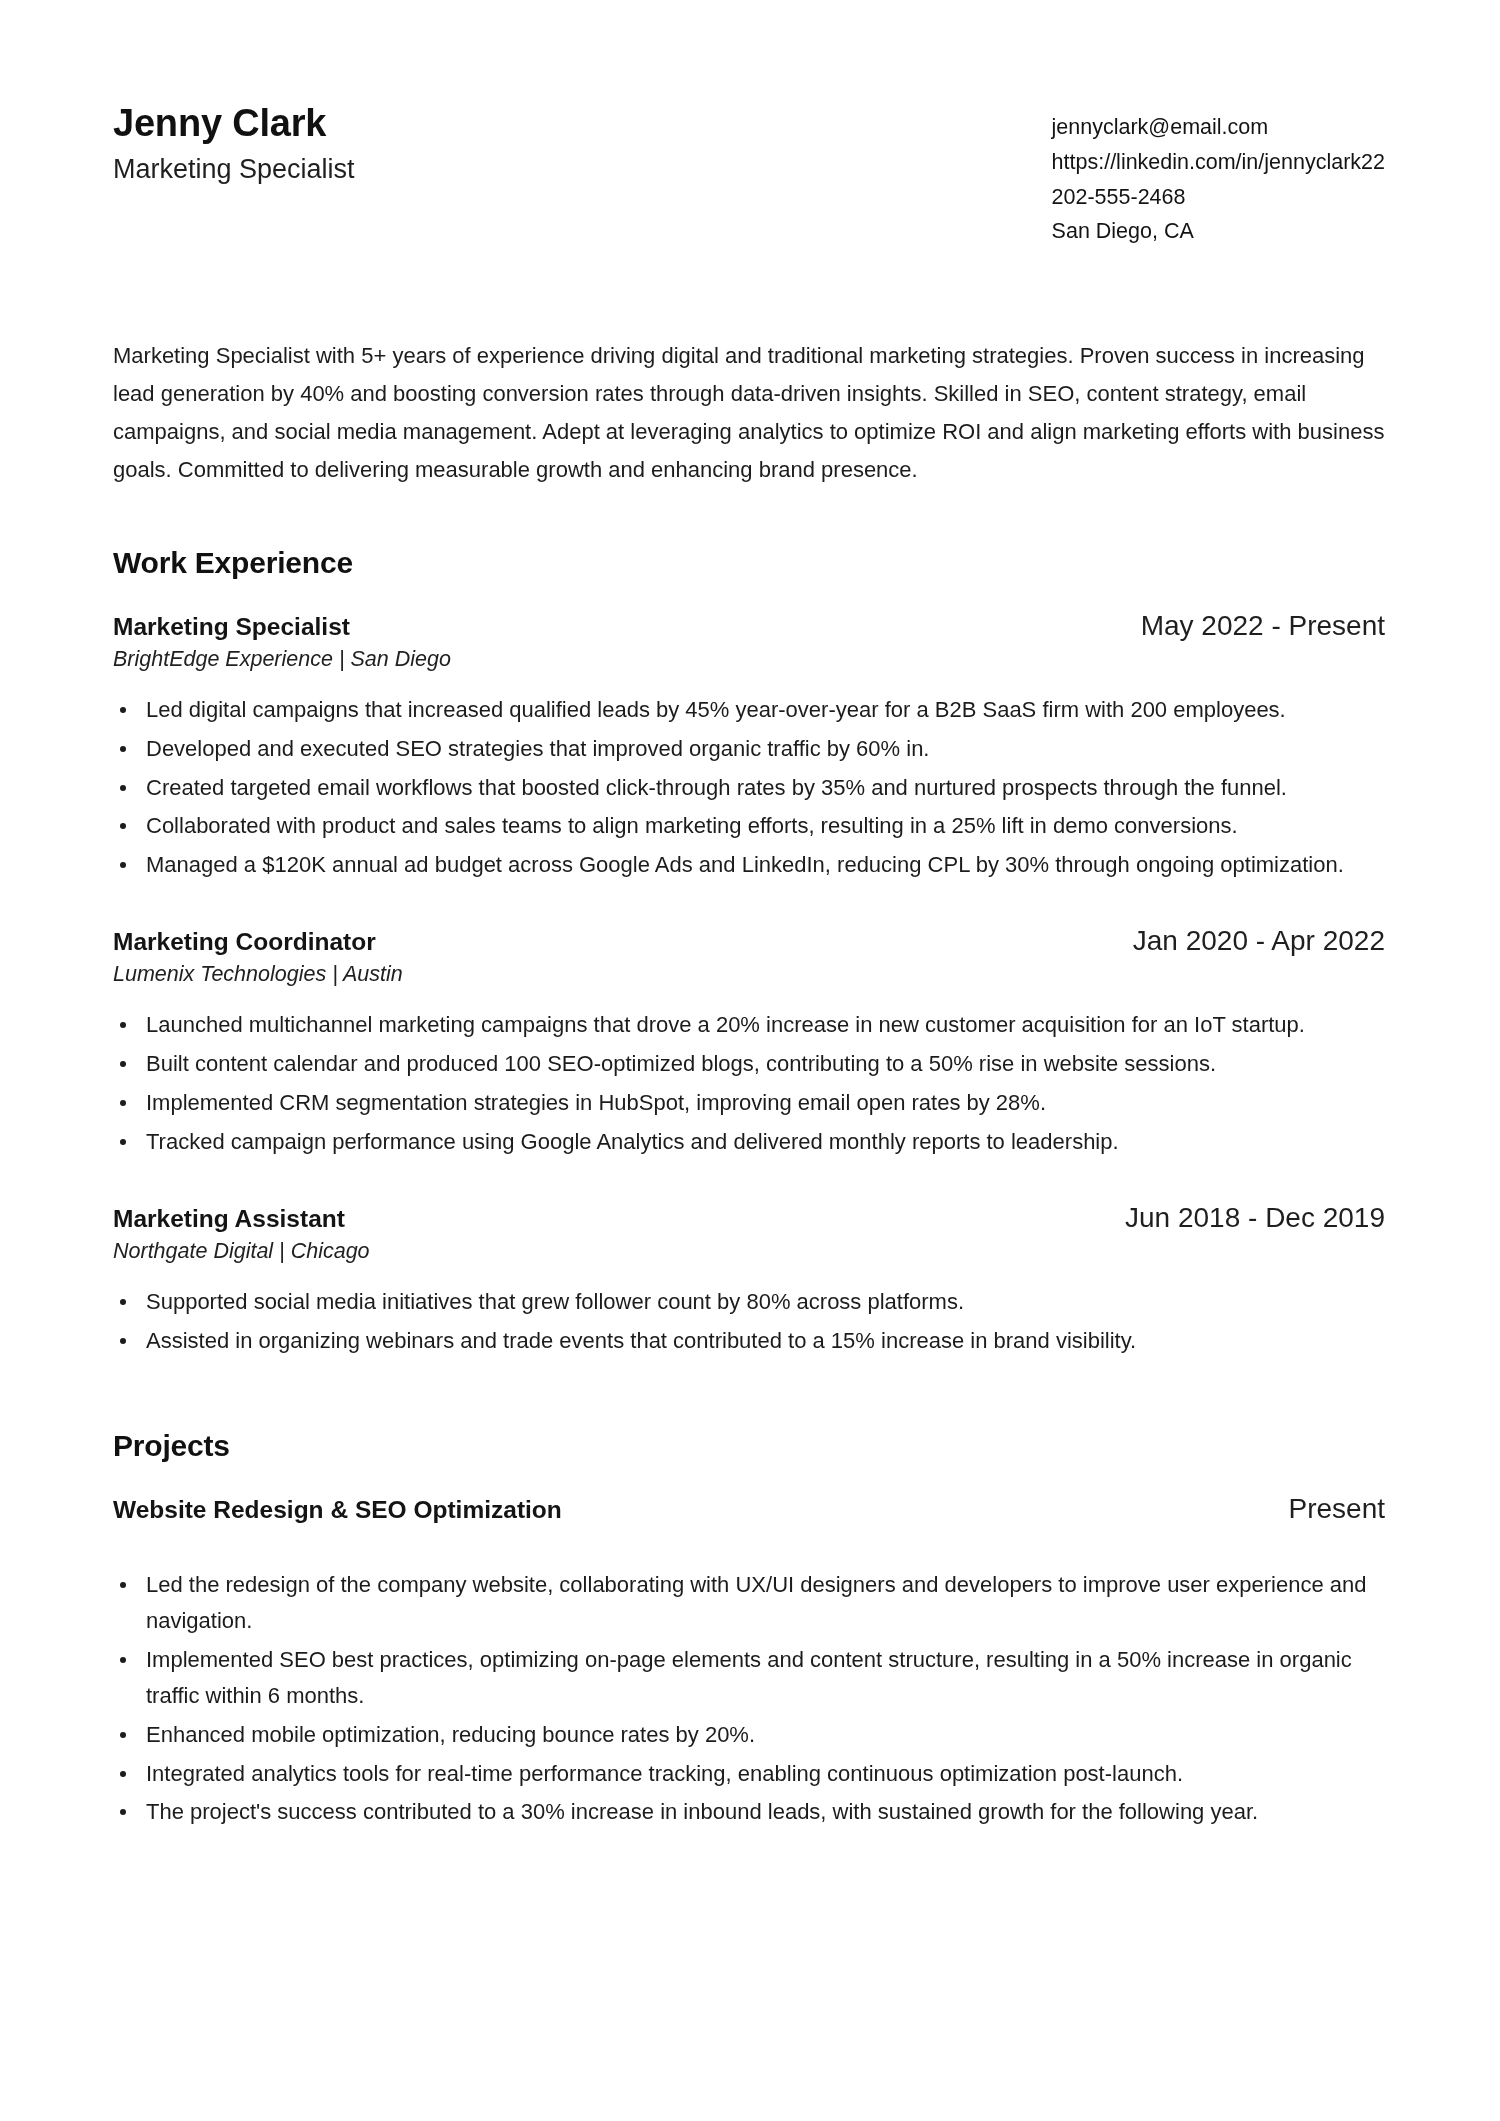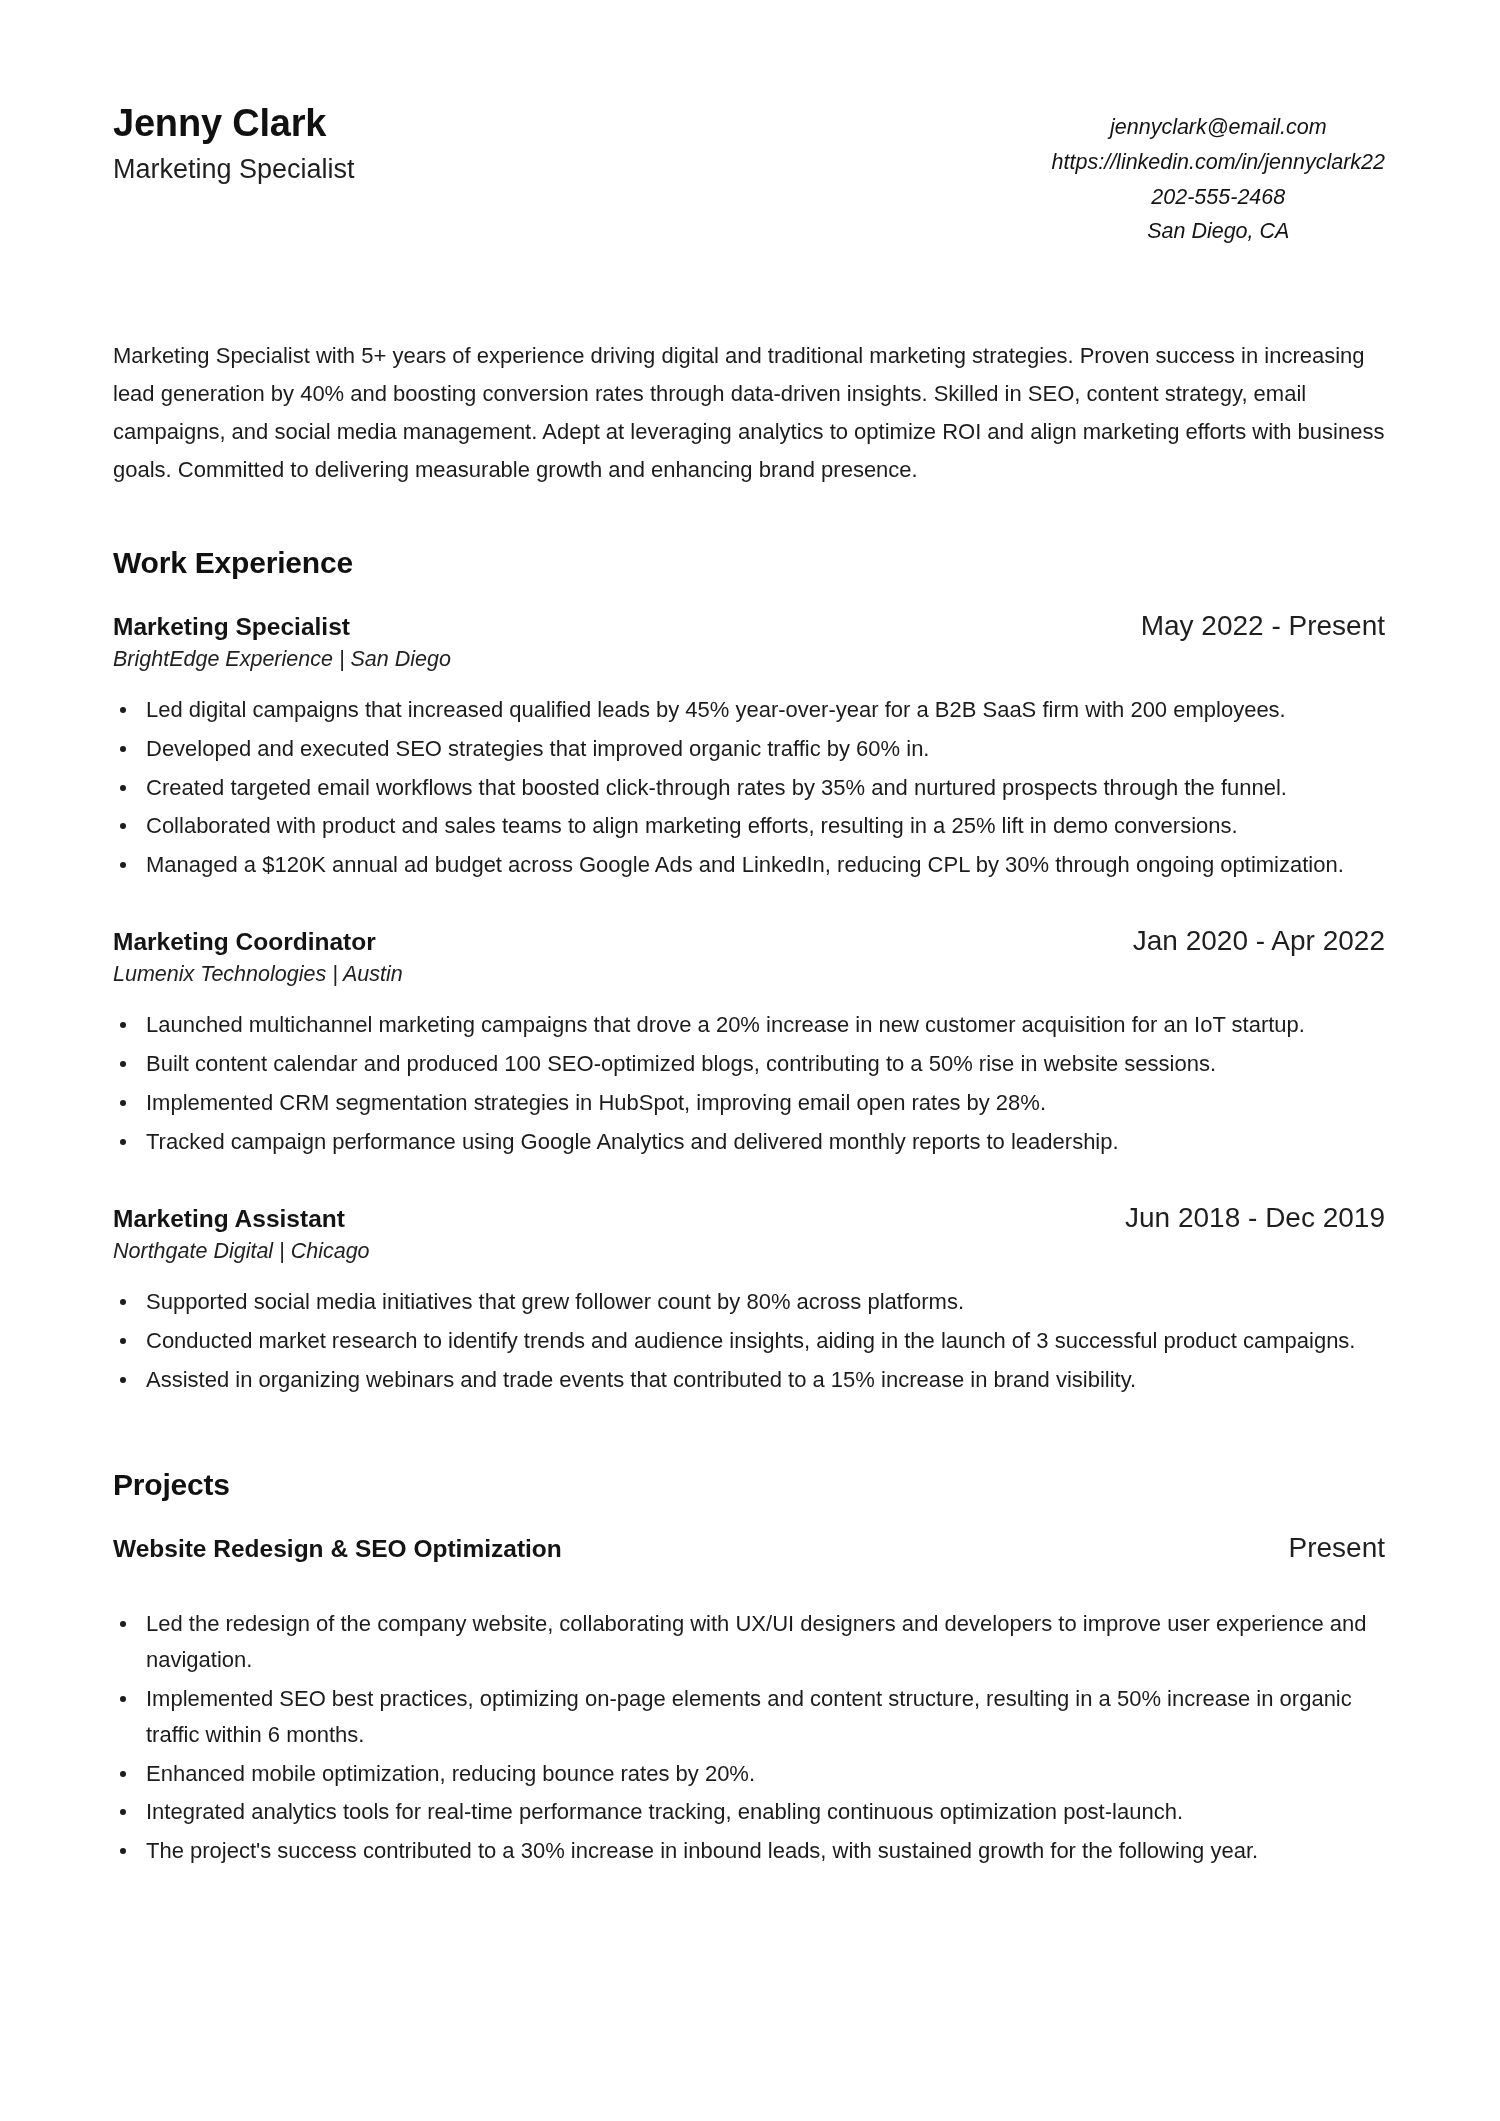--- a/index.html
+++ b/index.html
@@ -39,22 +39,21 @@
     margin: 0;
   }
   .headline {
     font-size: 27px;
     font-weight: 400;
     line-height: 1.35;
     color: #1f1f1f;
     margin: 6px 0 0 0;
   }
   .contact {
-    text-align: center;
-    font-style: italic;
+    text-align: left;
     font-size: 21.5px;
     line-height: 1.62;
     color: #141414;
     padding-top: 14px;
   }
   .contact div { white-space: nowrap; }
 
   
   .summary {
     margin-top: 88px;
@@ -192,21 +191,20 @@
     <div class="entry-spacer"></div>
 
     <div class="entry">
       <div class="entry-head">
         <div class="entry-role">Marketing Assistant</div>
         <div class="entry-date">Jun 2018 - Dec 2019</div>
       </div>
       <div class="entry-org">Northgate Digital | Chicago</div>
       <ul class="bullets">
         <li>Supported social media initiatives that grew follower count by 80% across platforms.</li>
-        <li>Conducted market research to identify trends and audience insights, aiding in the launch of 3 successful product campaigns.</li>
         <li>Assisted in organizing webinars and trade events that contributed to a 15% increase in brand visibility.</li>
       </ul>
     </div>
   </div>
 
   <div class="section section-projects">
     <h2 class="section-title">Projects</h2>
 
     <div class="entry project">
       <div class="entry-head project-head">

